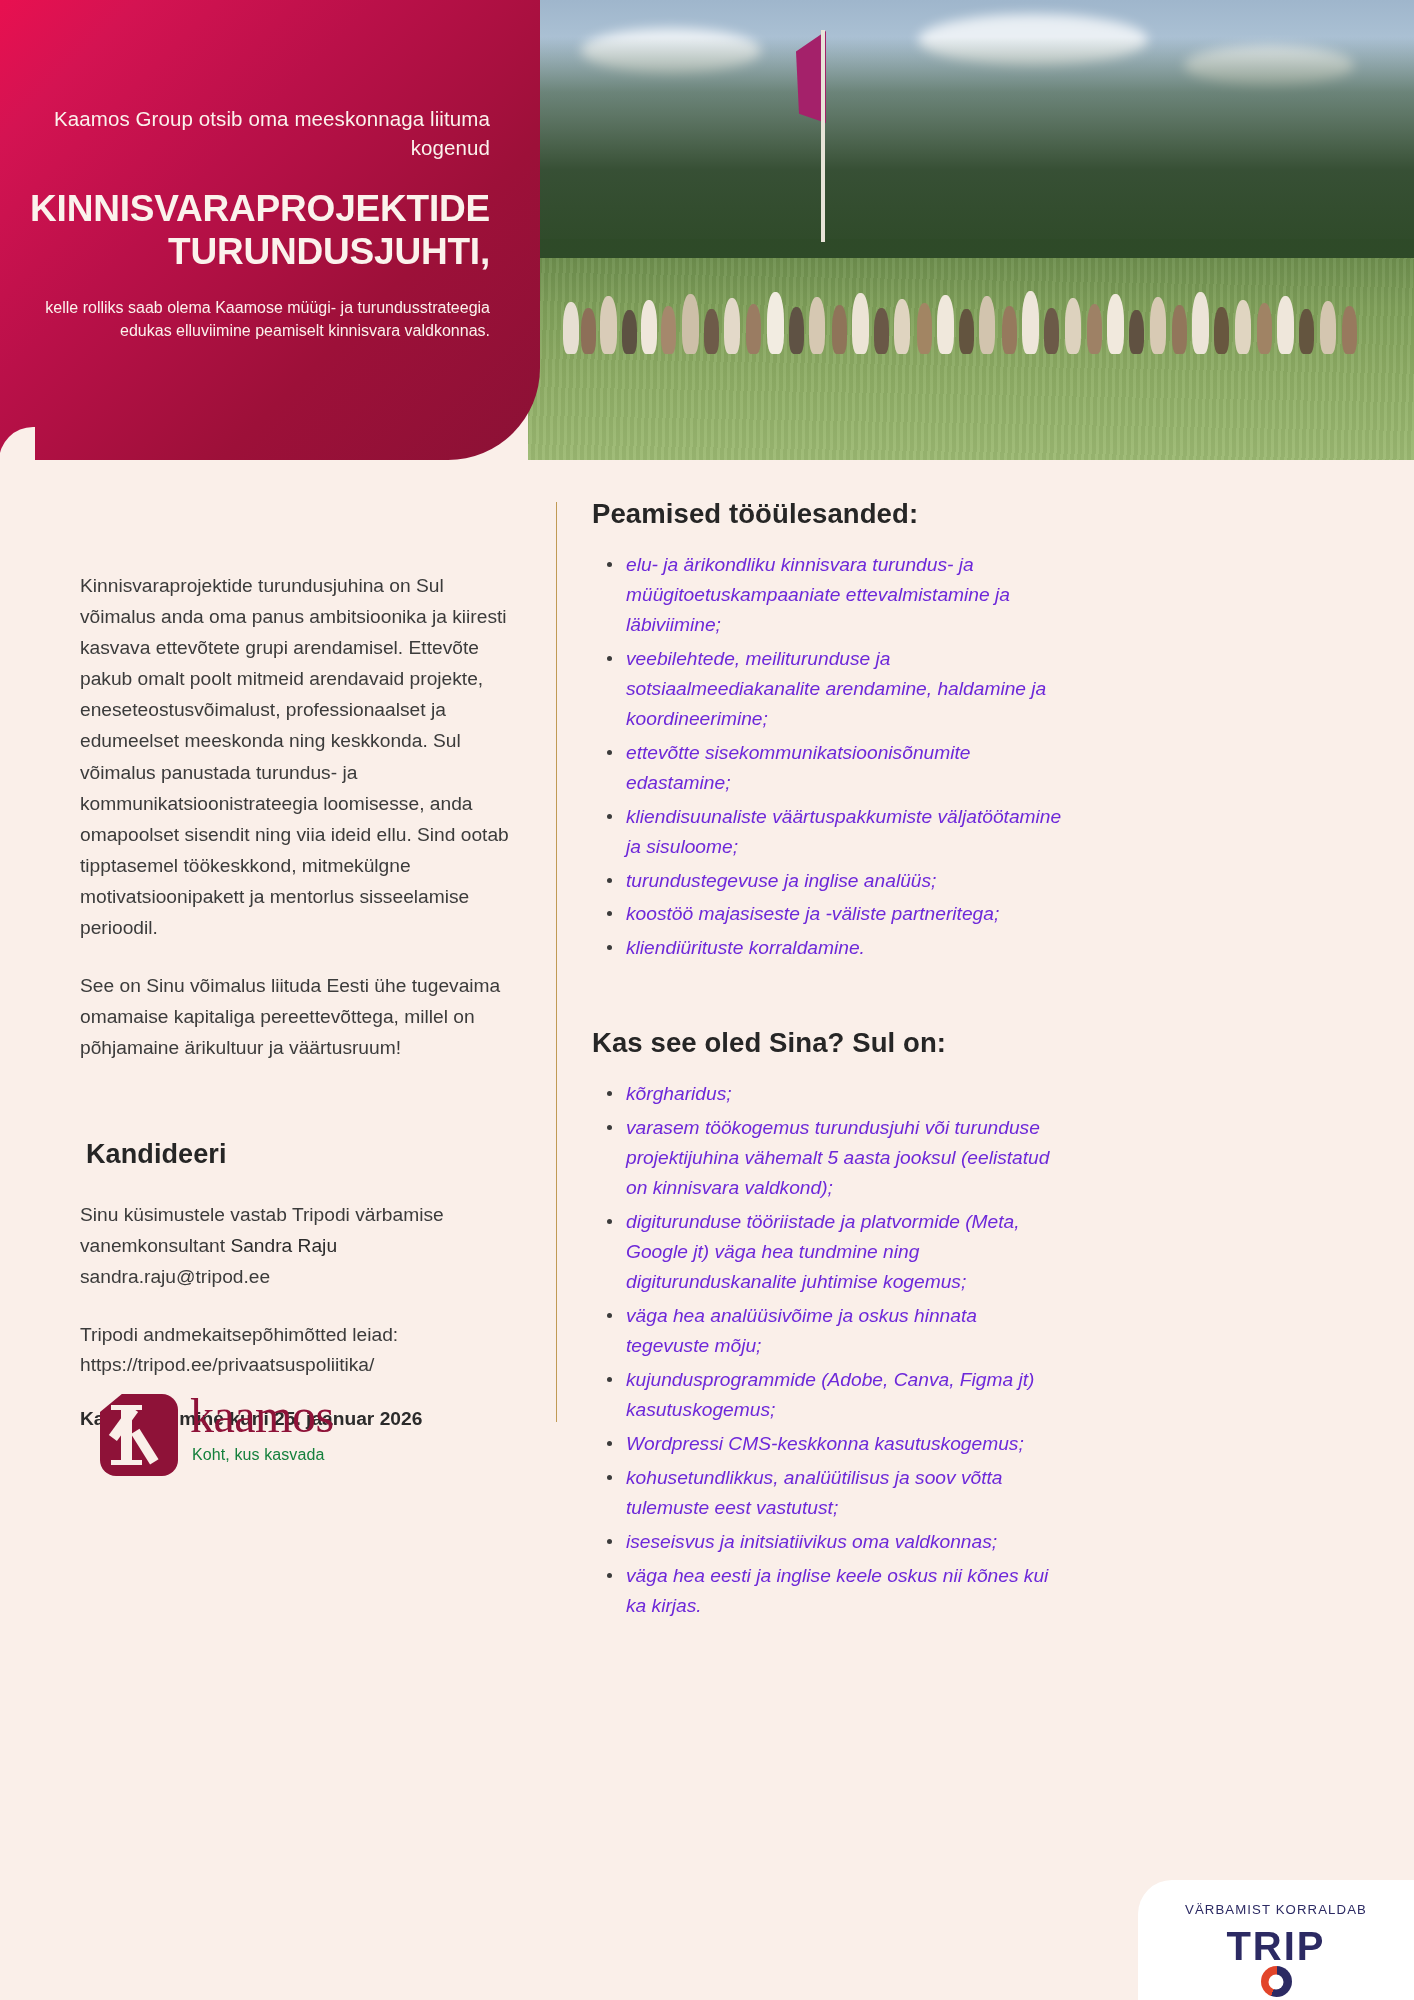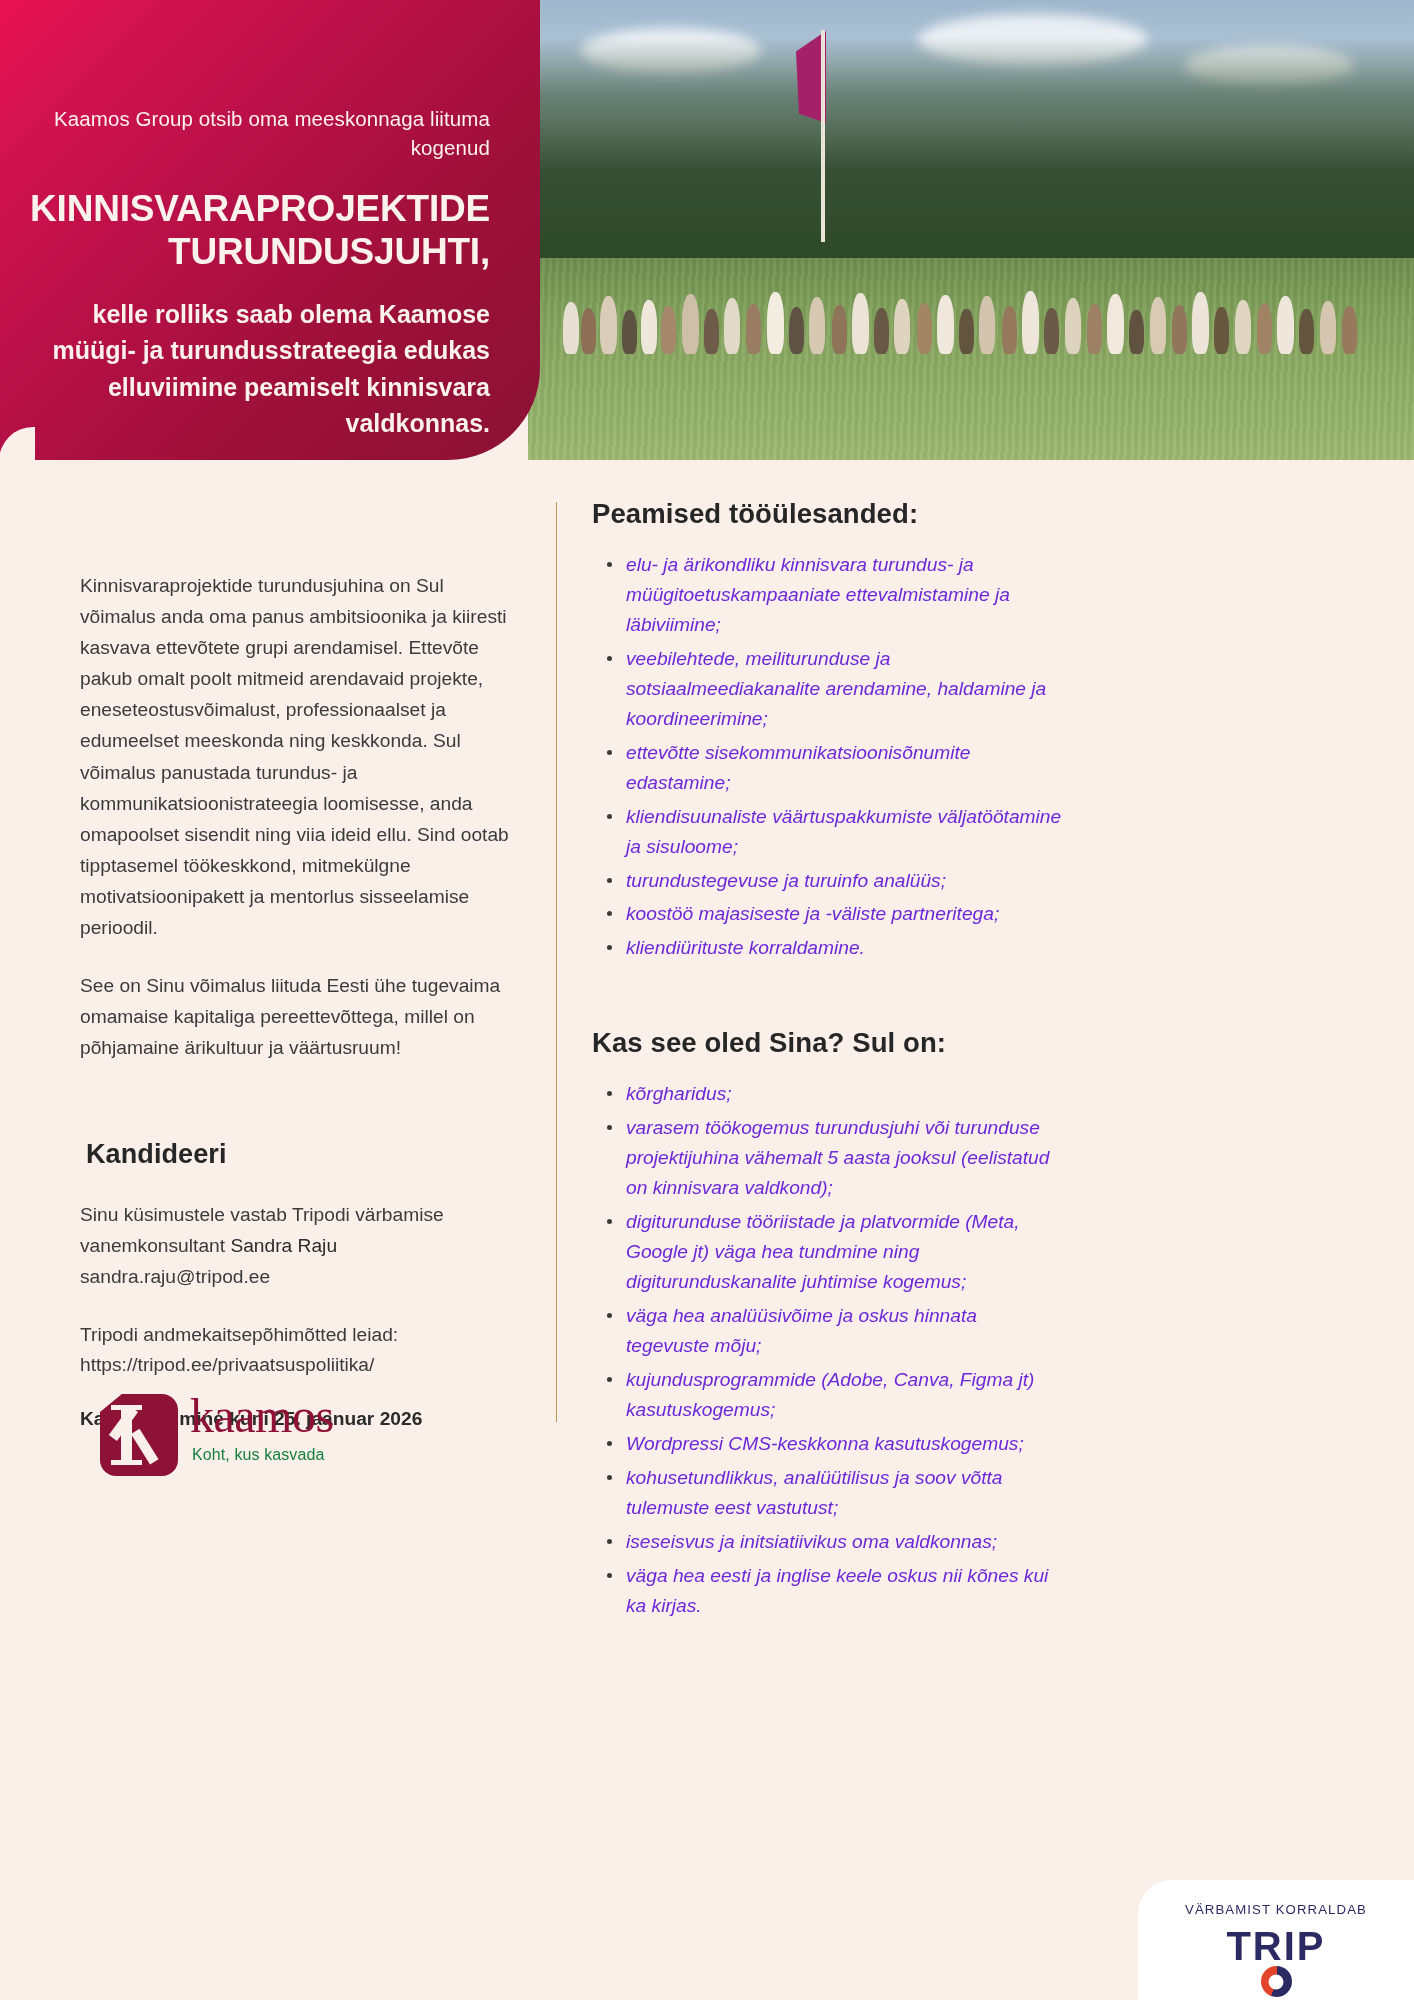--- a/index.html
+++ b/index.html
@@ -124,23 +124,23 @@
   .hdr-title {
     font-size: 37px;
     line-height: 1.16;
     font-weight: 700;
     letter-spacing: -.2px;
     margin-top: 26px;
     margin-bottom: 22px;
     text-transform: uppercase;
   }
   .hdr-sub {
-    font-size: 25px;
+    font-size: 16px;
     line-height: 1.45;
-    font-weight: 700;
+    font-weight: 400;
   }
 
   
   .content {
     position: absolute;
     top: 460px; left: 0;
     width: 1414px;
     height: 1540px;
   }
 
@@ -429,21 +429,21 @@
     <div class="tagline">Koht, kus kasvada</div>
   </div>
 
   <div class="col-right">
     <h2 class="h-section">Peamised tööülesanded:</h2>
     <ul class="bullets">
       <li>elu- ja ärikondliku kinnisvara turundus- ja müügitoetuskampaaniate ettevalmistamine ja läbiviimine;</li>
       <li>veebilehtede, meiliturunduse ja sotsiaalmeediakanalite arendamine, haldamine ja koordineerimine;</li>
       <li>ettevõtte sisekommunikatsioonisõnumite edastamine;</li>
       <li>kliendisuunaliste väärtuspakkumiste väljatöötamine ja sisuloome;</li>
-      <li>turundustegevuse ja turuinfo analüüs;</li>
+      <li>turundustegevuse ja inglise analüüs;</li>
       <li>koostöö majasiseste ja -väliste partneritega;</li>
       <li>kliendiürituste korraldamine.</li>
     </ul>
 
     <h2 class="h-section second">Kas see oled Sina? Sul on:</h2>
     <ul class="bullets">
       <li>kõrgharidus;</li>
       <li>varasem töökogemus turundusjuhi või turunduse projektijuhina vähemalt 5 aasta jooksul (eelistatud on kinnisvara valdkond);</li>
       <li>digiturunduse tööriistade ja platvormide (Meta, Google jt) väga hea tundmine ning digiturunduskanalite juhtimise kogemus;</li>
       <li>väga hea analüüsivõime ja oskus hinnata tegevuste mõju;</li>

